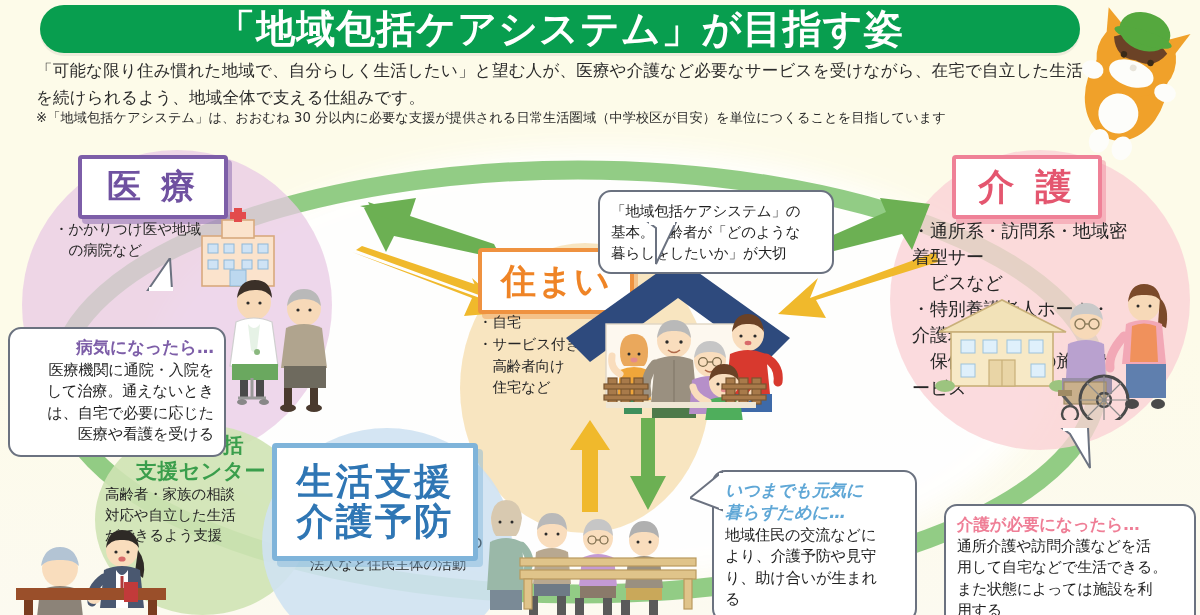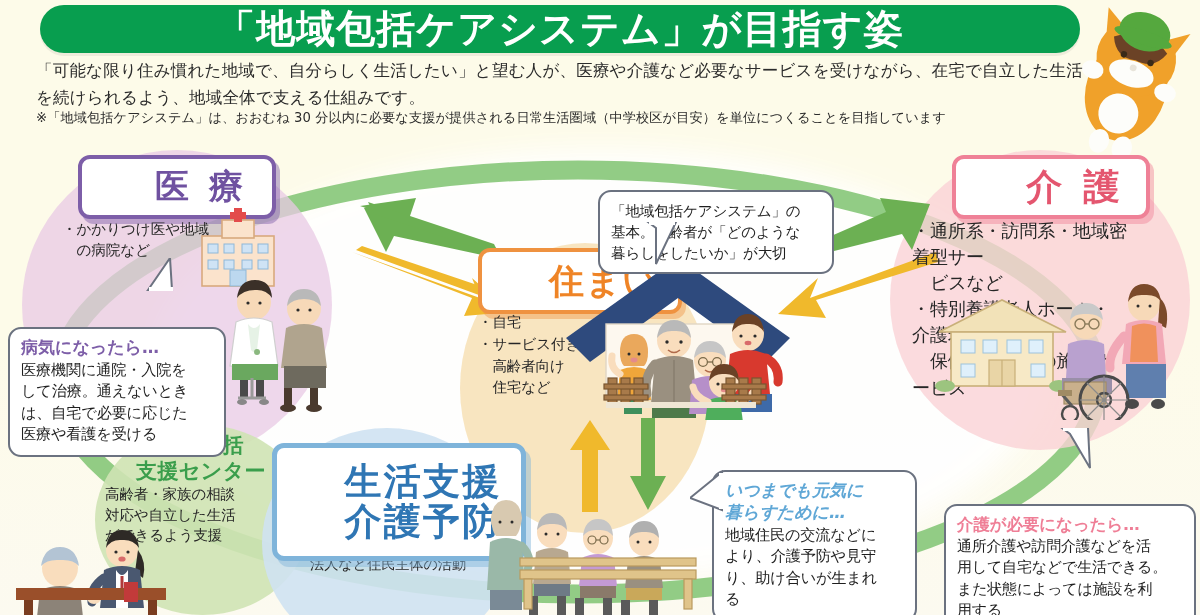--- a/index.html
+++ b/index.html
@@ -48,57 +48,57 @@
   
   .ell{border-radius:50%;}
   .ell-medical{left:22px;top:150px;width:310px;height:310px;background:#e8c9e4;opacity:.75;}
   .ell-care{left:890px;top:150px;width:300px;height:300px;background:#fad2d6;opacity:.8;}
   .ell-housing{left:460px;top:243px;width:250px;height:290px;background:#f7e0b5;opacity:.85;}
   .ell-center{left:95px;top:425px;width:215px;height:190px;background:#cfe3b4;opacity:.9;}
   .ell-life{left:262px;top:428px;width:250px;height:230px;background:#cfe2f2;opacity:.9;}
 
   
   .chip{
-    background:#ffffff;border-radius:12px;display:flex;align-items:center;justify-content:center;
-    font-weight:bold;letter-spacing:.12em;text-align:center;padding-left:48px;
+    background:#ffffff;border-radius:4px;display:flex;align-items:center;justify-content:center;
+    font-weight:bold;letter-spacing:.12em;text-align:center;
   }
   .chip-medical{left:78px;top:155px;width:142px;height:56px;border:4px solid #7d5ea8;
      color:#6f51a0;font-size:34px;box-shadow:4px 5px 0 rgba(125,94,168,.45);}
   .chip-care{left:952px;top:155px;width:142px;height:56px;border:4px solid #ef8197;
      color:#e4566f;font-size:36px;box-shadow:4px 5px 0 rgba(239,129,151,.45);}
   .chip-housing{left:478px;top:248px;width:148px;height:58px;border:4px solid #ef9240;
      color:#ef8426;font-size:35px;box-shadow:4px 5px 0 rgba(239,146,64,.42);letter-spacing:.03em;}
   .chip-life{left:272px;top:443px;width:196px;height:108px;border:5px solid #7fb4da;
      color:#2f76b4;font-size:37px;line-height:1.08;flex-direction:column;
      box-shadow:5px 6px 0 rgba(127,180,218,.45);letter-spacing:.06em;}
 
   .center-title{
     left:98px;top:432px;width:206px;text-align:center;
     color:#3a9e4c;font-size:21px;font-weight:bold;line-height:1.26;letter-spacing:.02em;
   }
 
   
   .bul{font-size:14.6px;color:#262626;line-height:1.45;letter-spacing:-.1px;}
-  .bul-medical{left:62px;top:218px;width:190px;}
+  .bul-medical{left:54px;top:218px;width:190px;}
   .bul-care{left:912px;top:218px;width:215px;font-size:18px;line-height:1.45;}
   .bul-housing{left:478px;top:312px;width:110px;font-size:14.5px;line-height:1.5;}
   .bul-center{left:96px;top:484px;width:205px;font-size:14.5px;line-height:1.42;text-align:left;}
   .bul-life{left:296px;top:533px;width:210px;font-size:14.2px;line-height:1.45;}
 
   
   .bubble{
     background:#ffffff;border:2px solid #6b7280;border-radius:13px;
     box-sizing:border-box;padding:8px 10px 9px 11px;margin-top:42px;
   }
   .bubble .hd{font-weight:bold;font-size:17px;line-height:1.28;display:block;margin-bottom:1px;}
   .bubble .bd{font-size:15.2px;line-height:1.42;color:#1f1f1f;letter-spacing:-.2px;}
 
   .bb-top{left:598px;top:148px;width:236px;}
   .bb-top .bd{font-size:14.6px;line-height:1.45;}
-  .bb-sick{left:8px;top:285px;width:218px;}
+  .bb-sick{left:8px;top:285px;width:218px;text-align:right;}
   .bb-sick .hd{color:#7d5ea8;}
   .bb-genki{left:712px;top:428px;width:205px;}
   .bb-genki .hd{color:#5fa7d6;}
   .bb-kaigo{left:944px;top:462px;width:252px;}
   .bb-kaigo .hd{color:#ef7e96;font-size:16.4px;}
   .bb-kaigo .bd{font-size:15px;}
 
   
   .arrow{position:absolute;}
 

